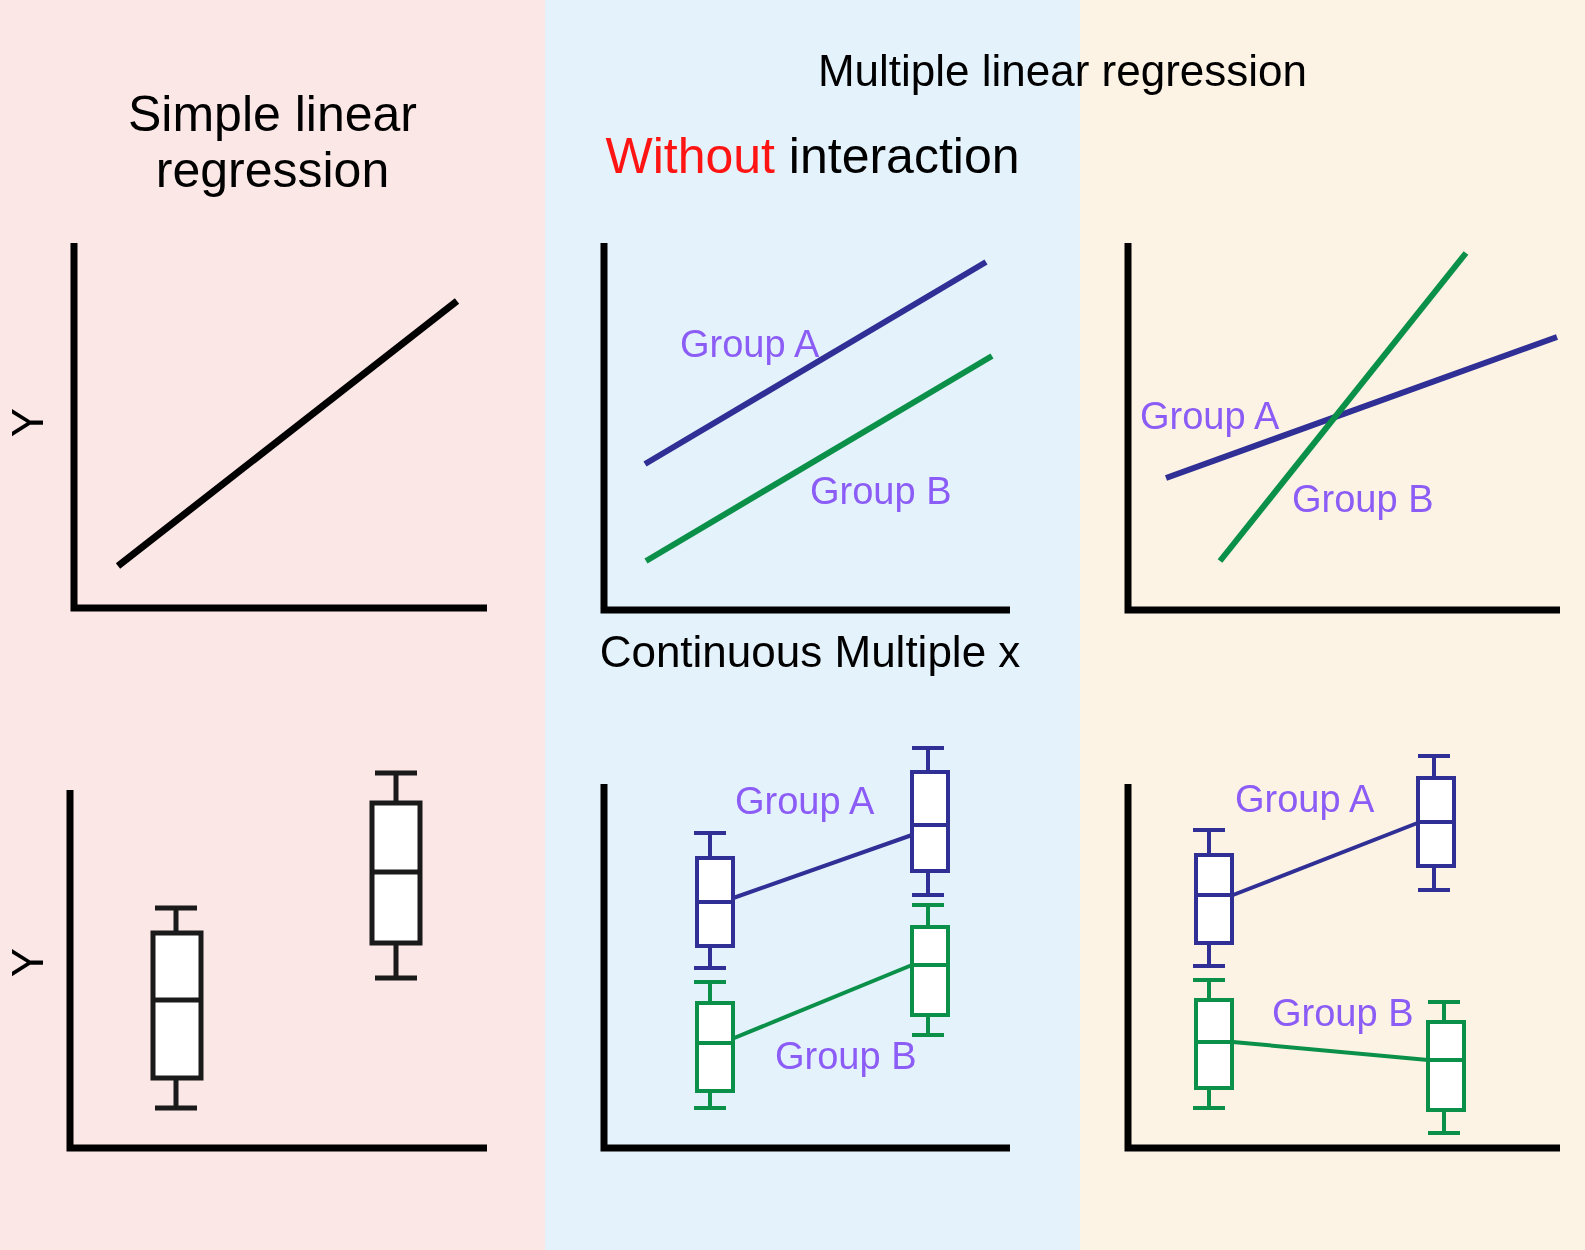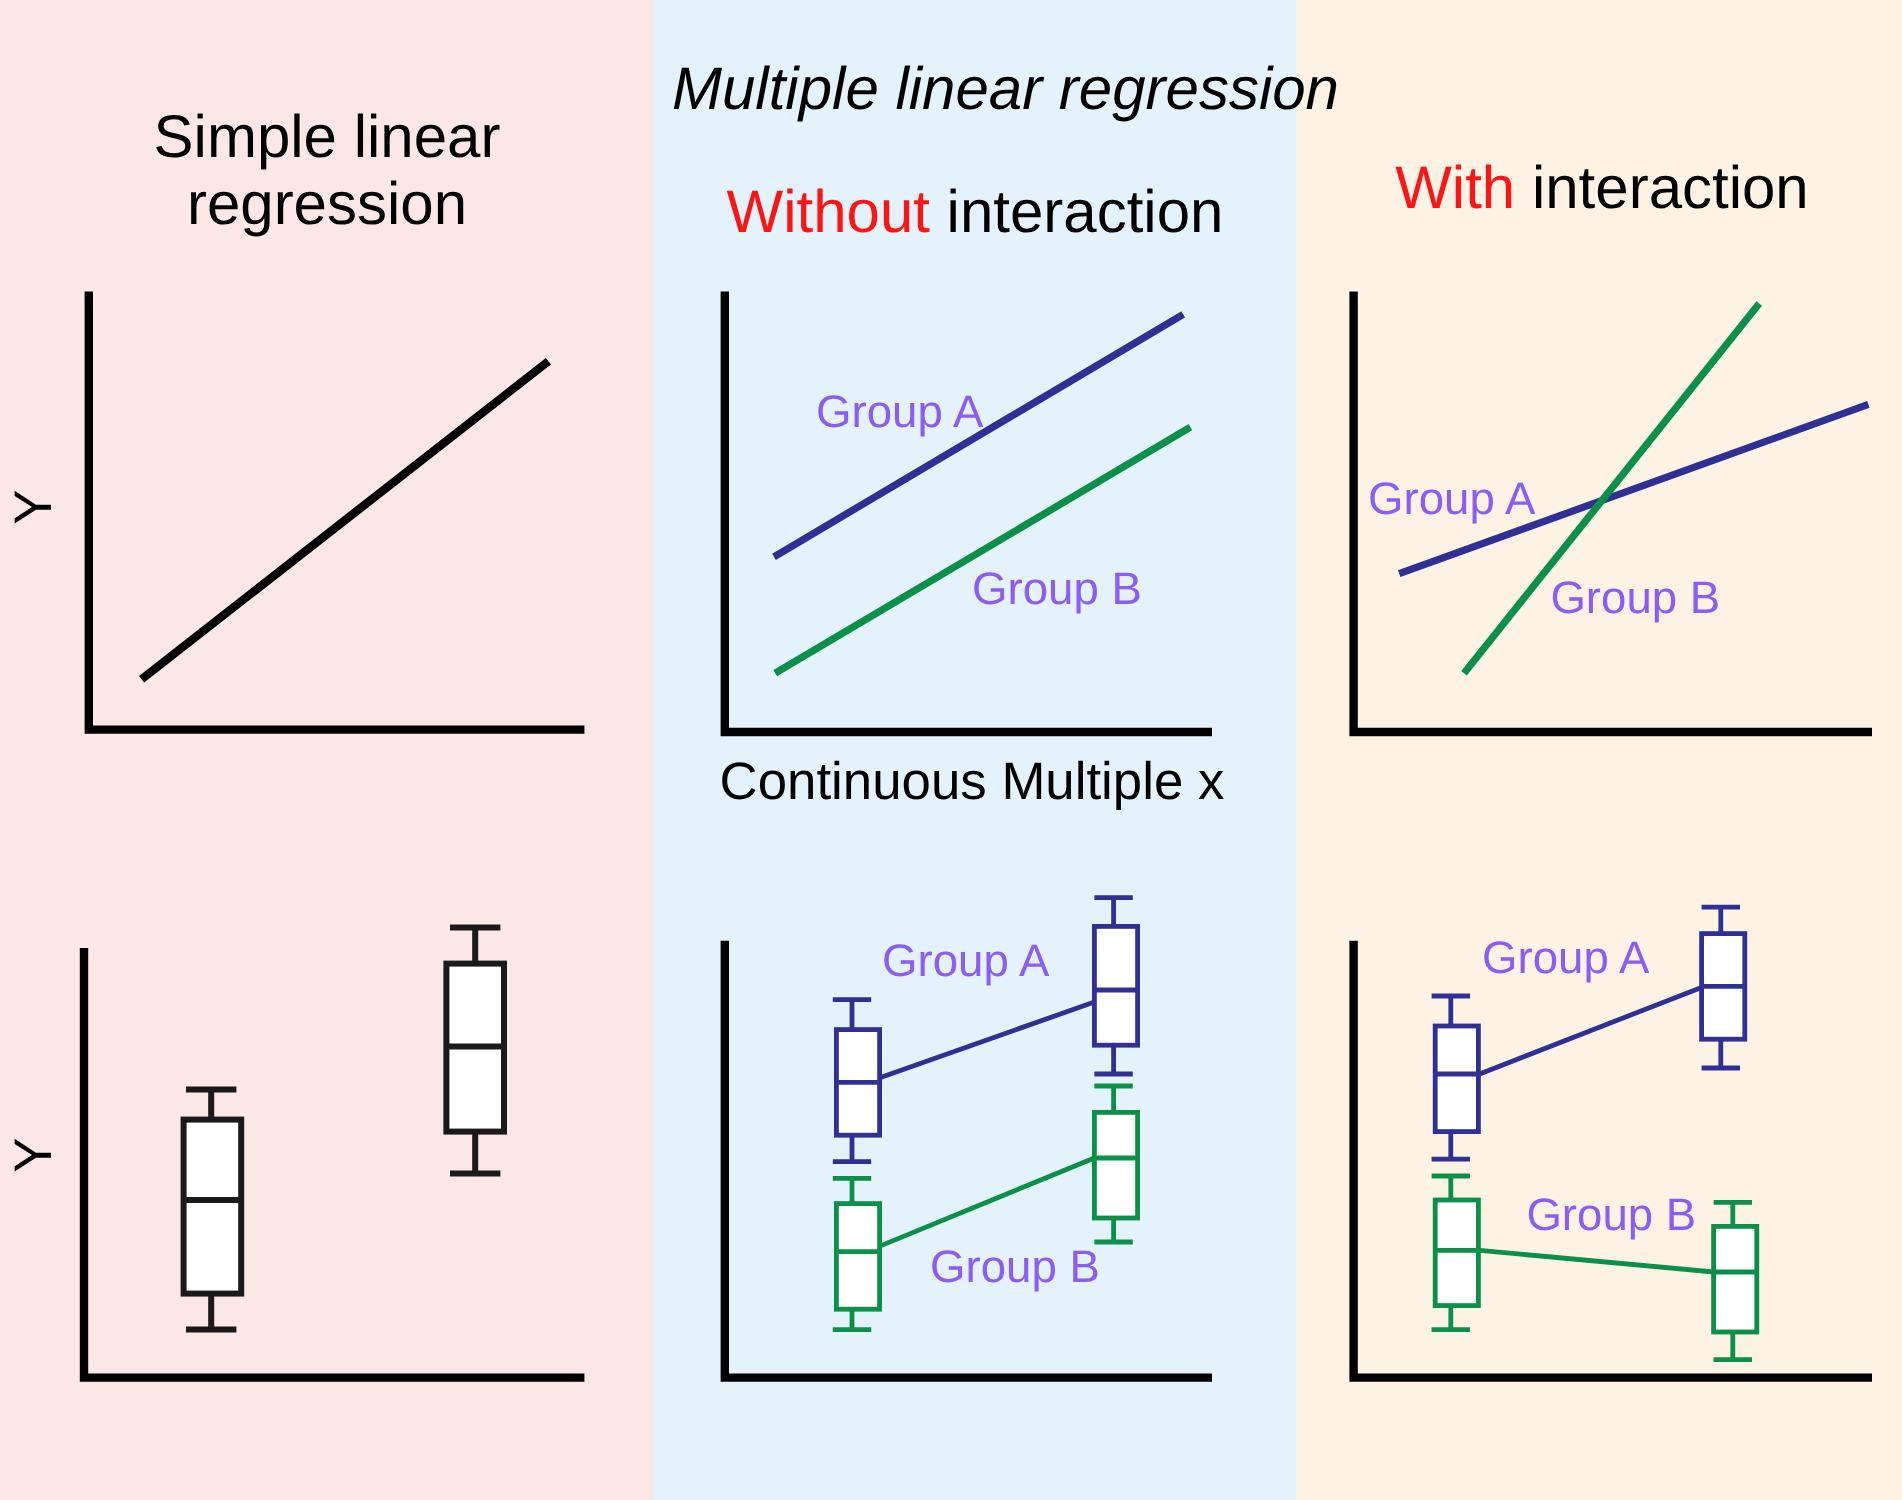--- a/index.html
+++ b/index.html
@@ -44,31 +44,29 @@
     top: 38px;
     width: 465px;
     text-align: center;
     font-size: 50px;
     margin-top: 48px;
   }
   #title-multiple {
     left: 560px;
     top: 46px;
     width: 1005px;
-    text-align: left;
-    font-size: 50px;
-    font-style: italic;
+    text-align: center;
+    font-size: 44px;
   }
   #subtitle-without {
     left: 555px;
     top: 128px;
     width: 515px;
     text-align: center;
     font-size: 50px;
-    margin-top: 20px;
   }
   #subtitle-with {
     left: 1095px;
     top: 128px;
     width: 480px;
     text-align: center;
     font-size: 50px;
   }
   .red-word { color: #ff1414; }
 
@@ -113,21 +111,20 @@
   <div class="panel-bg" id="panel-without-bg"></div>
   <div class="panel-bg" id="panel-with-bg"></div>
 
   <div class="txt" id="title-simple"><span>Simple linear</span>
 <span>regression</span></div>
 
   <div class="txt" id="title-multiple">Multiple linear regression</div>
 
   <div class="txt" id="subtitle-without"><span class="red-word">Without</span><span> interaction</span></div>
 
-  <div class="txt" id="subtitle-with"><span class="red-word">With</span><span> interaction</span></div>
 
   <div class="txt ylabel" id="ylabel-top">Y</div>
   <div class="txt ylabel" id="ylabel-bottom">Y</div>
 
   <div class="txt" id="axislabel-continuous">Continuous Multiple x</div>
 
   <div class="grouplabel lbl-a" style="left:680px; top:323px;">Group A</div>
   <div class="grouplabel lbl-b" style="left:810px; top:470px;">Group B</div>
 
   <div class="grouplabel lbl-a" style="left:1140px; top:395px;">Group A</div>

